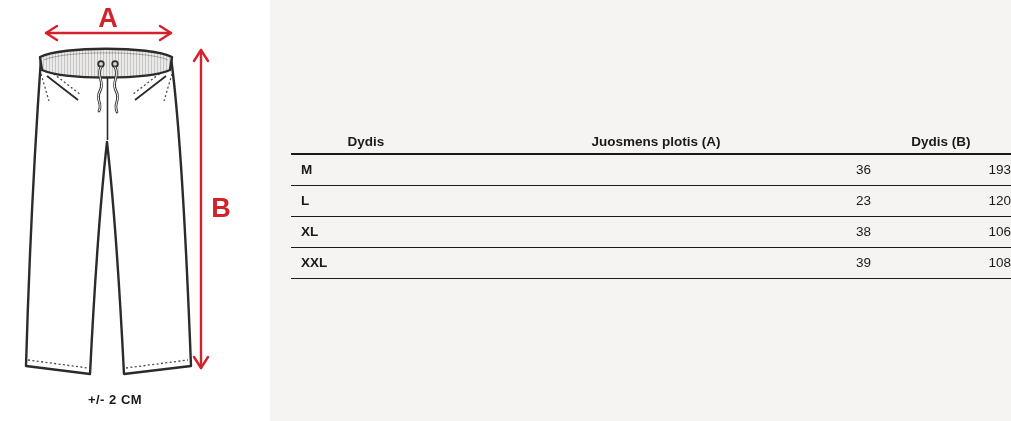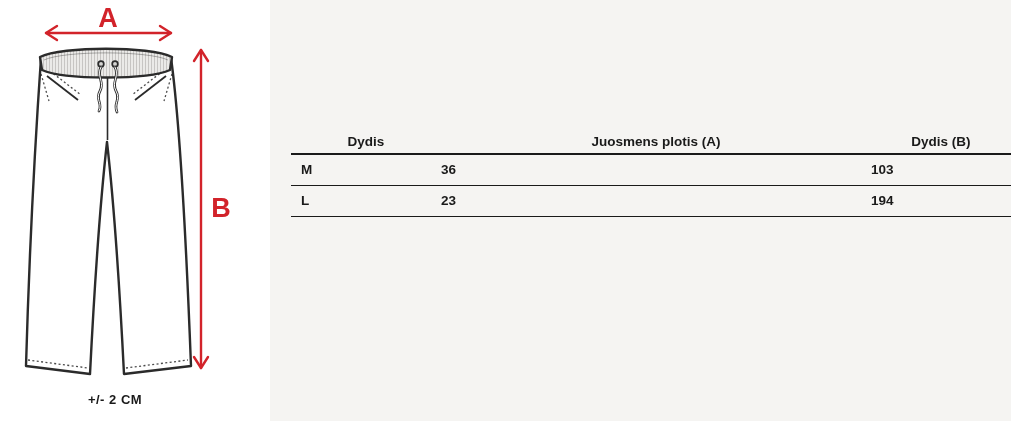--- a/index.html
+++ b/index.html
@@ -44,22 +44,22 @@
     font-weight:700;
     text-align:center;
     vertical-align:middle;
     color:var(--ink);
     border-bottom:2px solid var(--ink);
     padding:0;
   }
   table.size-chart td{
     height:31px;
     font-size:13.5px;
-    font-weight:700;
-    text-align:left;
+    font-weight:400;
+    text-align:right;
     vertical-align:middle;
     color:var(--ink);
     border-bottom:1.5px solid var(--ink);
     padding:0;
   }
   table.size-chart td.size-cell{
     text-align:left;
     padding-left:10px;
     font-weight:700;
   }
@@ -173,24 +173,34 @@
         <tr>
           <th>Dydis</th>
           <th>Juosmens plotis (A)</th>
           <th>Dydis (B)</th>
         </tr>
       </thead>
       <tbody>
         <tr>
           <td class="size-cell">M</td>
           <td>36</td>
-          <td>103</td>
+          <td>193</td>
         </tr>
         <tr>
           <td class="size-cell">L</td>
           <td>23</td>
-          <td>194</td>
+          <td>120</td>
+        </tr>
+        <tr>
+          <td class="size-cell">XL</td>
+          <td>38</td>
+          <td>106</td>
+        </tr>
+        <tr>
+          <td class="size-cell">XXL</td>
+          <td>39</td>
+          <td>108</td>
         </tr>
       </tbody>
     </table>
   </div>
 
 </div>
 
 </body></html>

